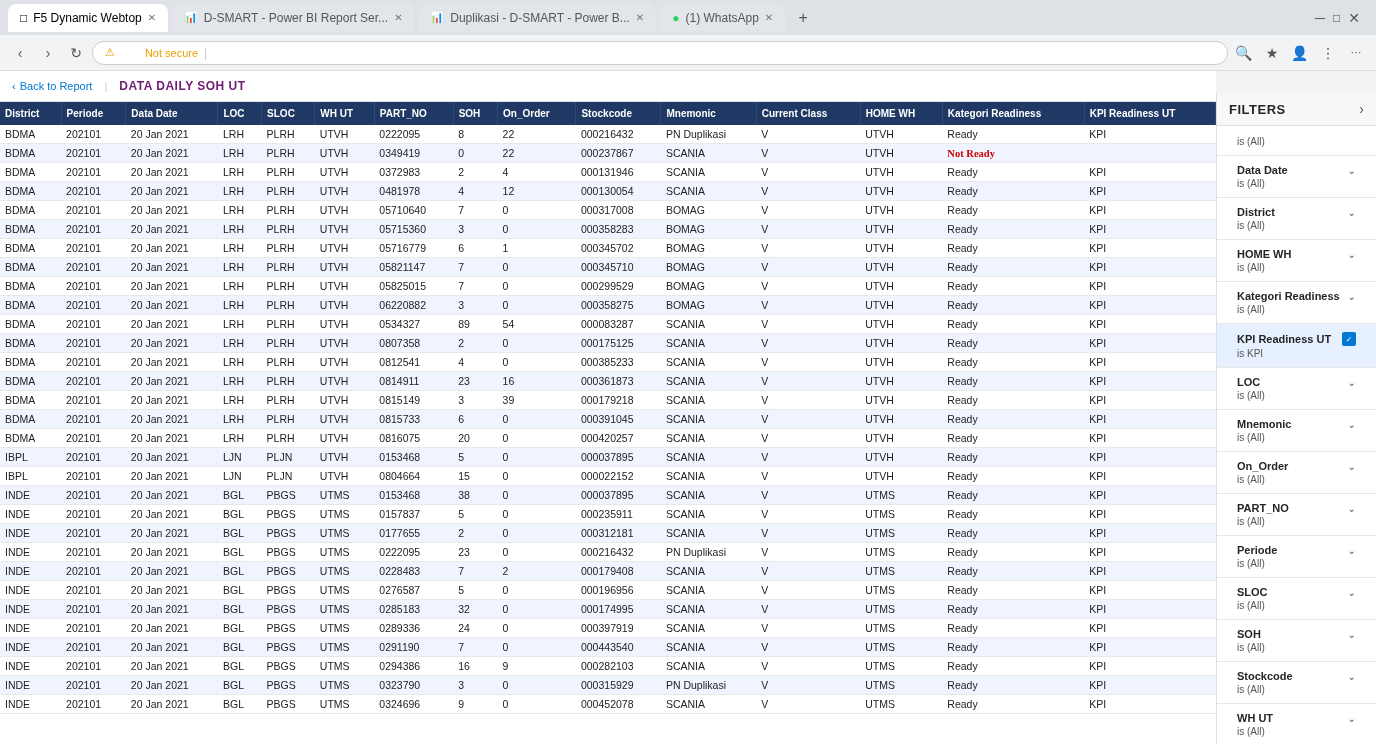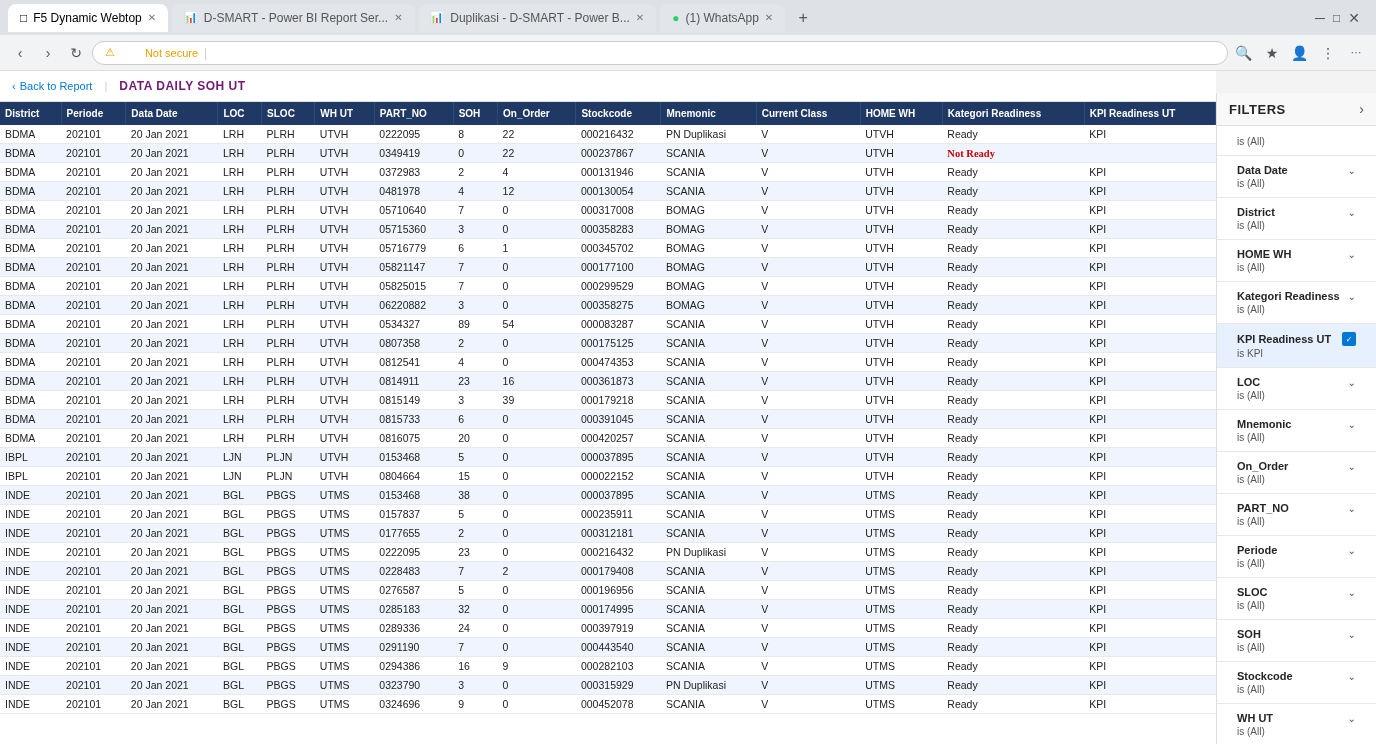--- a/index.html
+++ b/index.html
@@ -265,21 +265,21 @@
             <tr>
               <td>BDMA</td>
               <td>202101</td>
               <td>20 Jan 2021</td>
               <td>LRH</td>
               <td>PLRH</td>
               <td>UTVH</td>
               <td>05821147</td>
               <td>7</td>
               <td>0</td>
-              <td>000177100</td>
+              <td>000345710</td>
               <td>BOMAG</td>
               <td>V</td>
               <td>UTVH</td>
               <td>Ready</td>
               <td>KPI</td>
             </tr>
             <tr>
               <td>BDMA</td>
               <td>202101</td>
               <td>20 Jan 2021</td>
@@ -350,21 +350,21 @@
             <tr>
               <td>BDMA</td>
               <td>202101</td>
               <td>20 Jan 2021</td>
               <td>LRH</td>
               <td>PLRH</td>
               <td>UTVH</td>
               <td>0812541</td>
               <td>4</td>
               <td>0</td>
-              <td>000474353</td>
+              <td>000385233</td>
               <td>SCANIA</td>
               <td>V</td>
               <td>UTVH</td>
               <td>Ready</td>
               <td>KPI</td>
             </tr>
             <tr>
               <td>BDMA</td>
               <td>202101</td>
               <td>20 Jan 2021</td>

